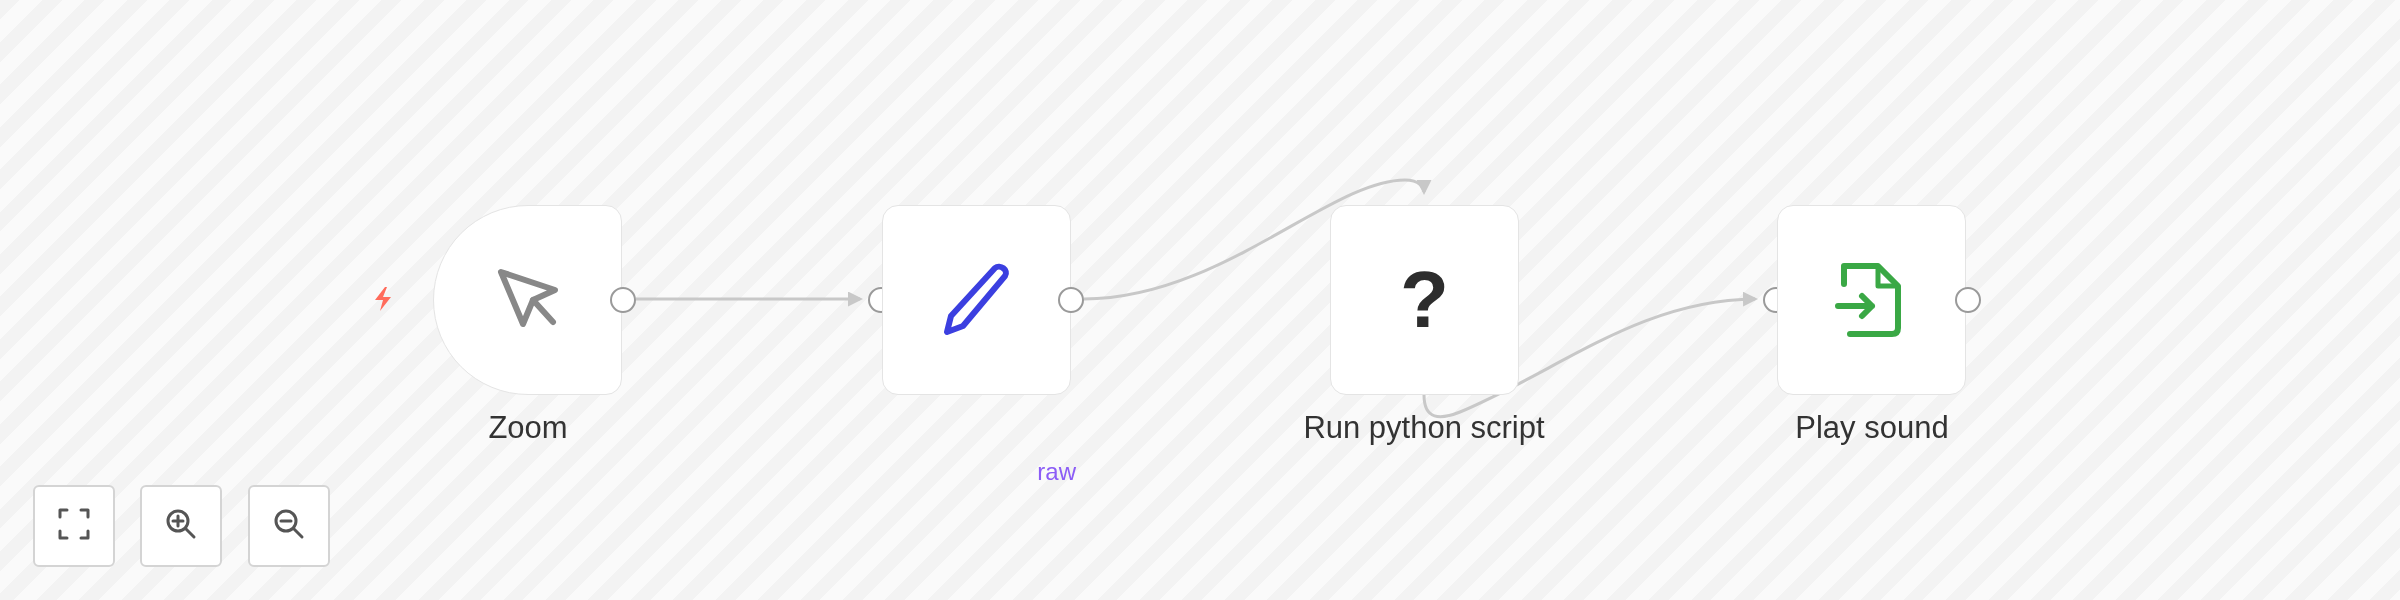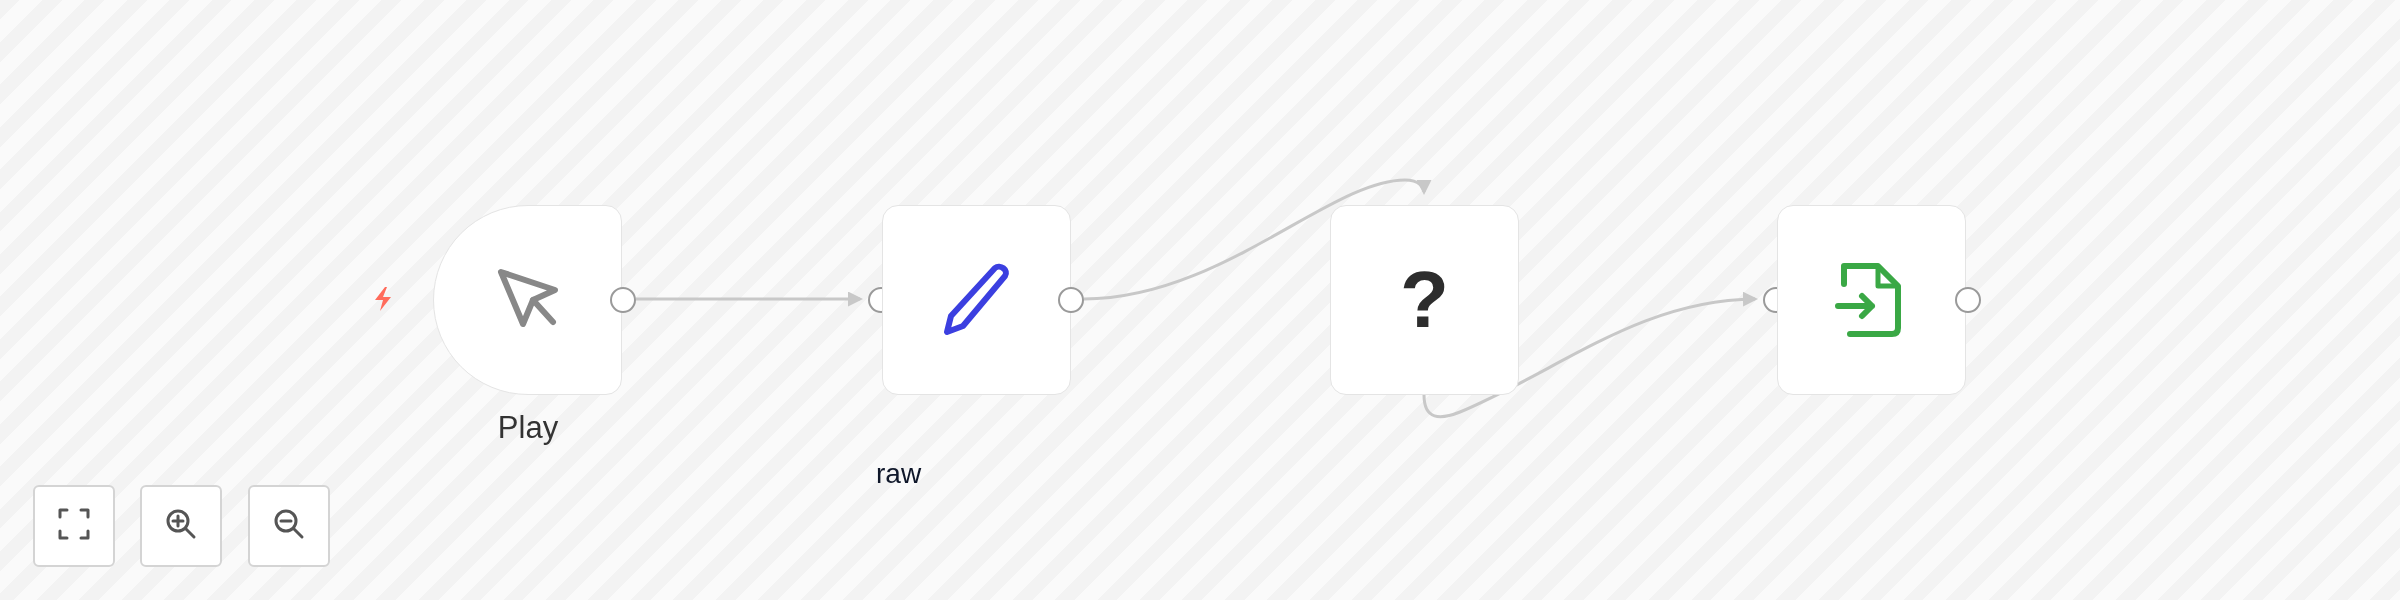--- a/index.html
+++ b/index.html
@@ -26,21 +26,21 @@
     position:absolute; top:287px; width:26px; height:26px;
     border-radius:50%; background:#ffffff; border:2.5px solid #9a9a9a; box-sizing:border-box;
     cursor:crosshair;
   }
   .label {
     position:absolute; top:410px; width:340px; margin-left:-170px;
     text-align:center; font-size:31px; color:#333333; white-space:nowrap;
   }
   .sublabel {
     position:absolute; top:458px; width:200px; margin-left:-100px;
-    text-align:left; font-size:28px; color:#0f172a;
+    text-align:right; font-size:24px; color:#8b5cf6;
   }
   .trigger-icon { position:absolute; left:370px; top:285px; width:26px; height:28px; }
   .ctrl-btn {
     position:absolute; top:485px; width:82px; height:82px;
     background:#ffffff; border:2px solid #d4d4d4; border-radius:6px; box-sizing:border-box;
     display:flex; align-items:center; justify-content:center; cursor:pointer;
   }
   .sr { position:absolute; width:1px; height:1px; overflow:hidden; clip:rect(0 0 0 0); }
 </style>
 </head>
@@ -67,48 +67,50 @@
 
   <div class="node trigger" style="left:433px;">
     <div class="node-icon">
       <svg width="70" height="72" viewBox="0 0 70 72">
         <path d="M8 8 L62 26 L40 36 L30 60 Z" fill="none" stroke="#888888" stroke-width="6" stroke-linejoin="round"></path>
         <path d="M40 36 L60 58" stroke="#888888" stroke-width="6" stroke-linecap="round"></path>
       </svg>
     </div>
   </div>
   <div class="handle" style="left:610px;"></div>
-  <div class="label" style="left:528px;">Play</div>
+  <div class="label" style="left:528px;">Zoom</div>
 
   <div class="handle" style="left:868px;"></div>
   <div class="node" style="left:882px;">
     <div class="node-icon">
       <svg width="80" height="80" viewBox="0 0 80 80">
         <path d="M58 8 C63 4 72 10 68 16 L26 66 L10 72 L14 56 Z" fill="none" stroke="#3b3fe0" stroke-width="6" stroke-linejoin="round"></path>
       </svg>
     </div>
   </div>
   <div class="handle" style="left:1058px;"></div>
   <div class="sublabel" style="left:976px;">raw</div>
 
   <div class="node" style="left:1330px;">
     <div class="node-icon q">?</div>
   </div>
+  <div class="label" style="left:1424px;">Run python script</div>
 
   <div class="handle" style="left:1763px;"></div>
   <div class="node" style="left:1777px;">
     <div class="node-icon">
       <svg width="76" height="80" viewBox="0 0 76 80">
         <path d="M10 24 L10 6 L44 6 L64 26 L64 68 Q64 74 58 74 L16 74" fill="none" stroke="#3aa845" stroke-width="6" stroke-linecap="round" stroke-linejoin="round"></path>
         <path d="M44 6 L44 26 L64 26" fill="none" stroke="#3aa845" stroke-width="5" stroke-linejoin="round"></path>
         <path d="M4 46 L38 46 M28 36 L38 46 L28 56" fill="none" stroke="#3aa845" stroke-width="6" stroke-linecap="round" stroke-linejoin="round"></path>
       </svg>
     </div>
   </div>
   <div class="handle" style="left:1955px;"></div>
+  <div class="label" style="left:1872px;">Play sound</div>
 
   <div class="ctrl-btn" style="left:33px;">
     <span>
       <svg width="34" height="34" viewBox="0 0 34 34">
         <path d="M3 10 L3 3 L10 3 M24 3 L31 3 L31 10 M31 24 L31 31 L24 31 M10 31 L3 31 L3 24" fill="none" stroke="#555" stroke-width="3" stroke-linecap="round" stroke-linejoin="round"></path>
       </svg>
     </span>
     <span class="sr">Fit view</span>
   </div>
   <div class="ctrl-btn" style="left:140px;">

